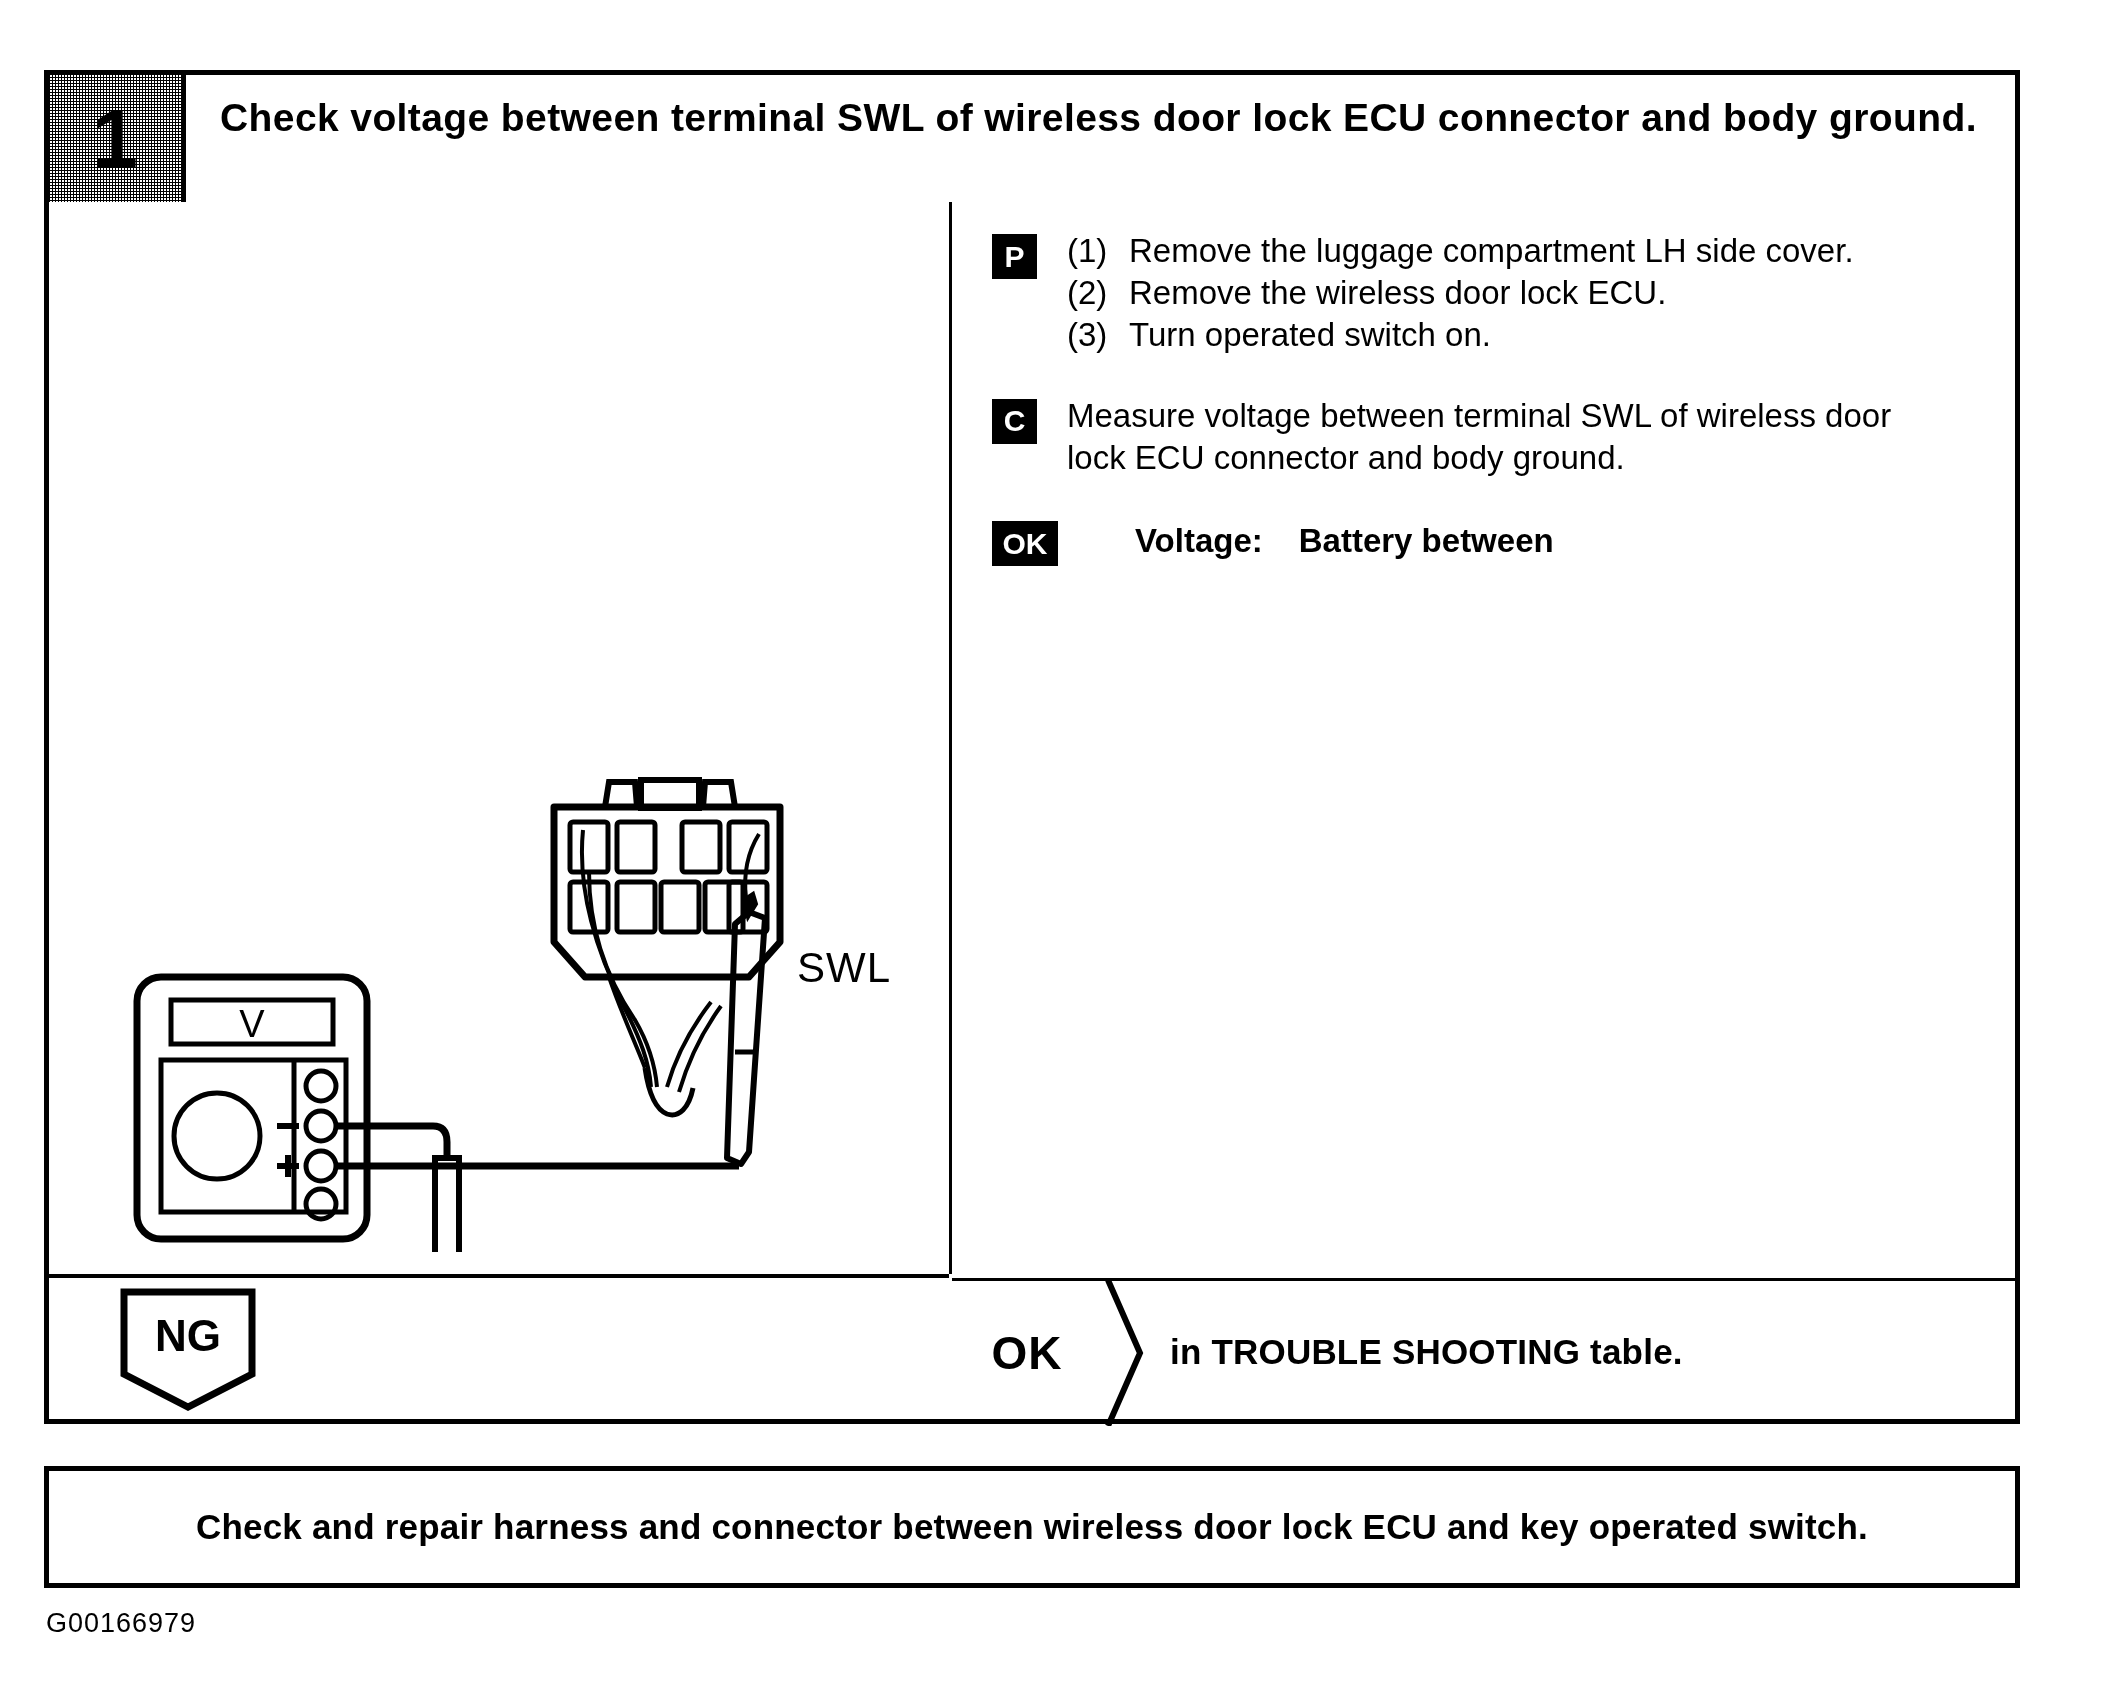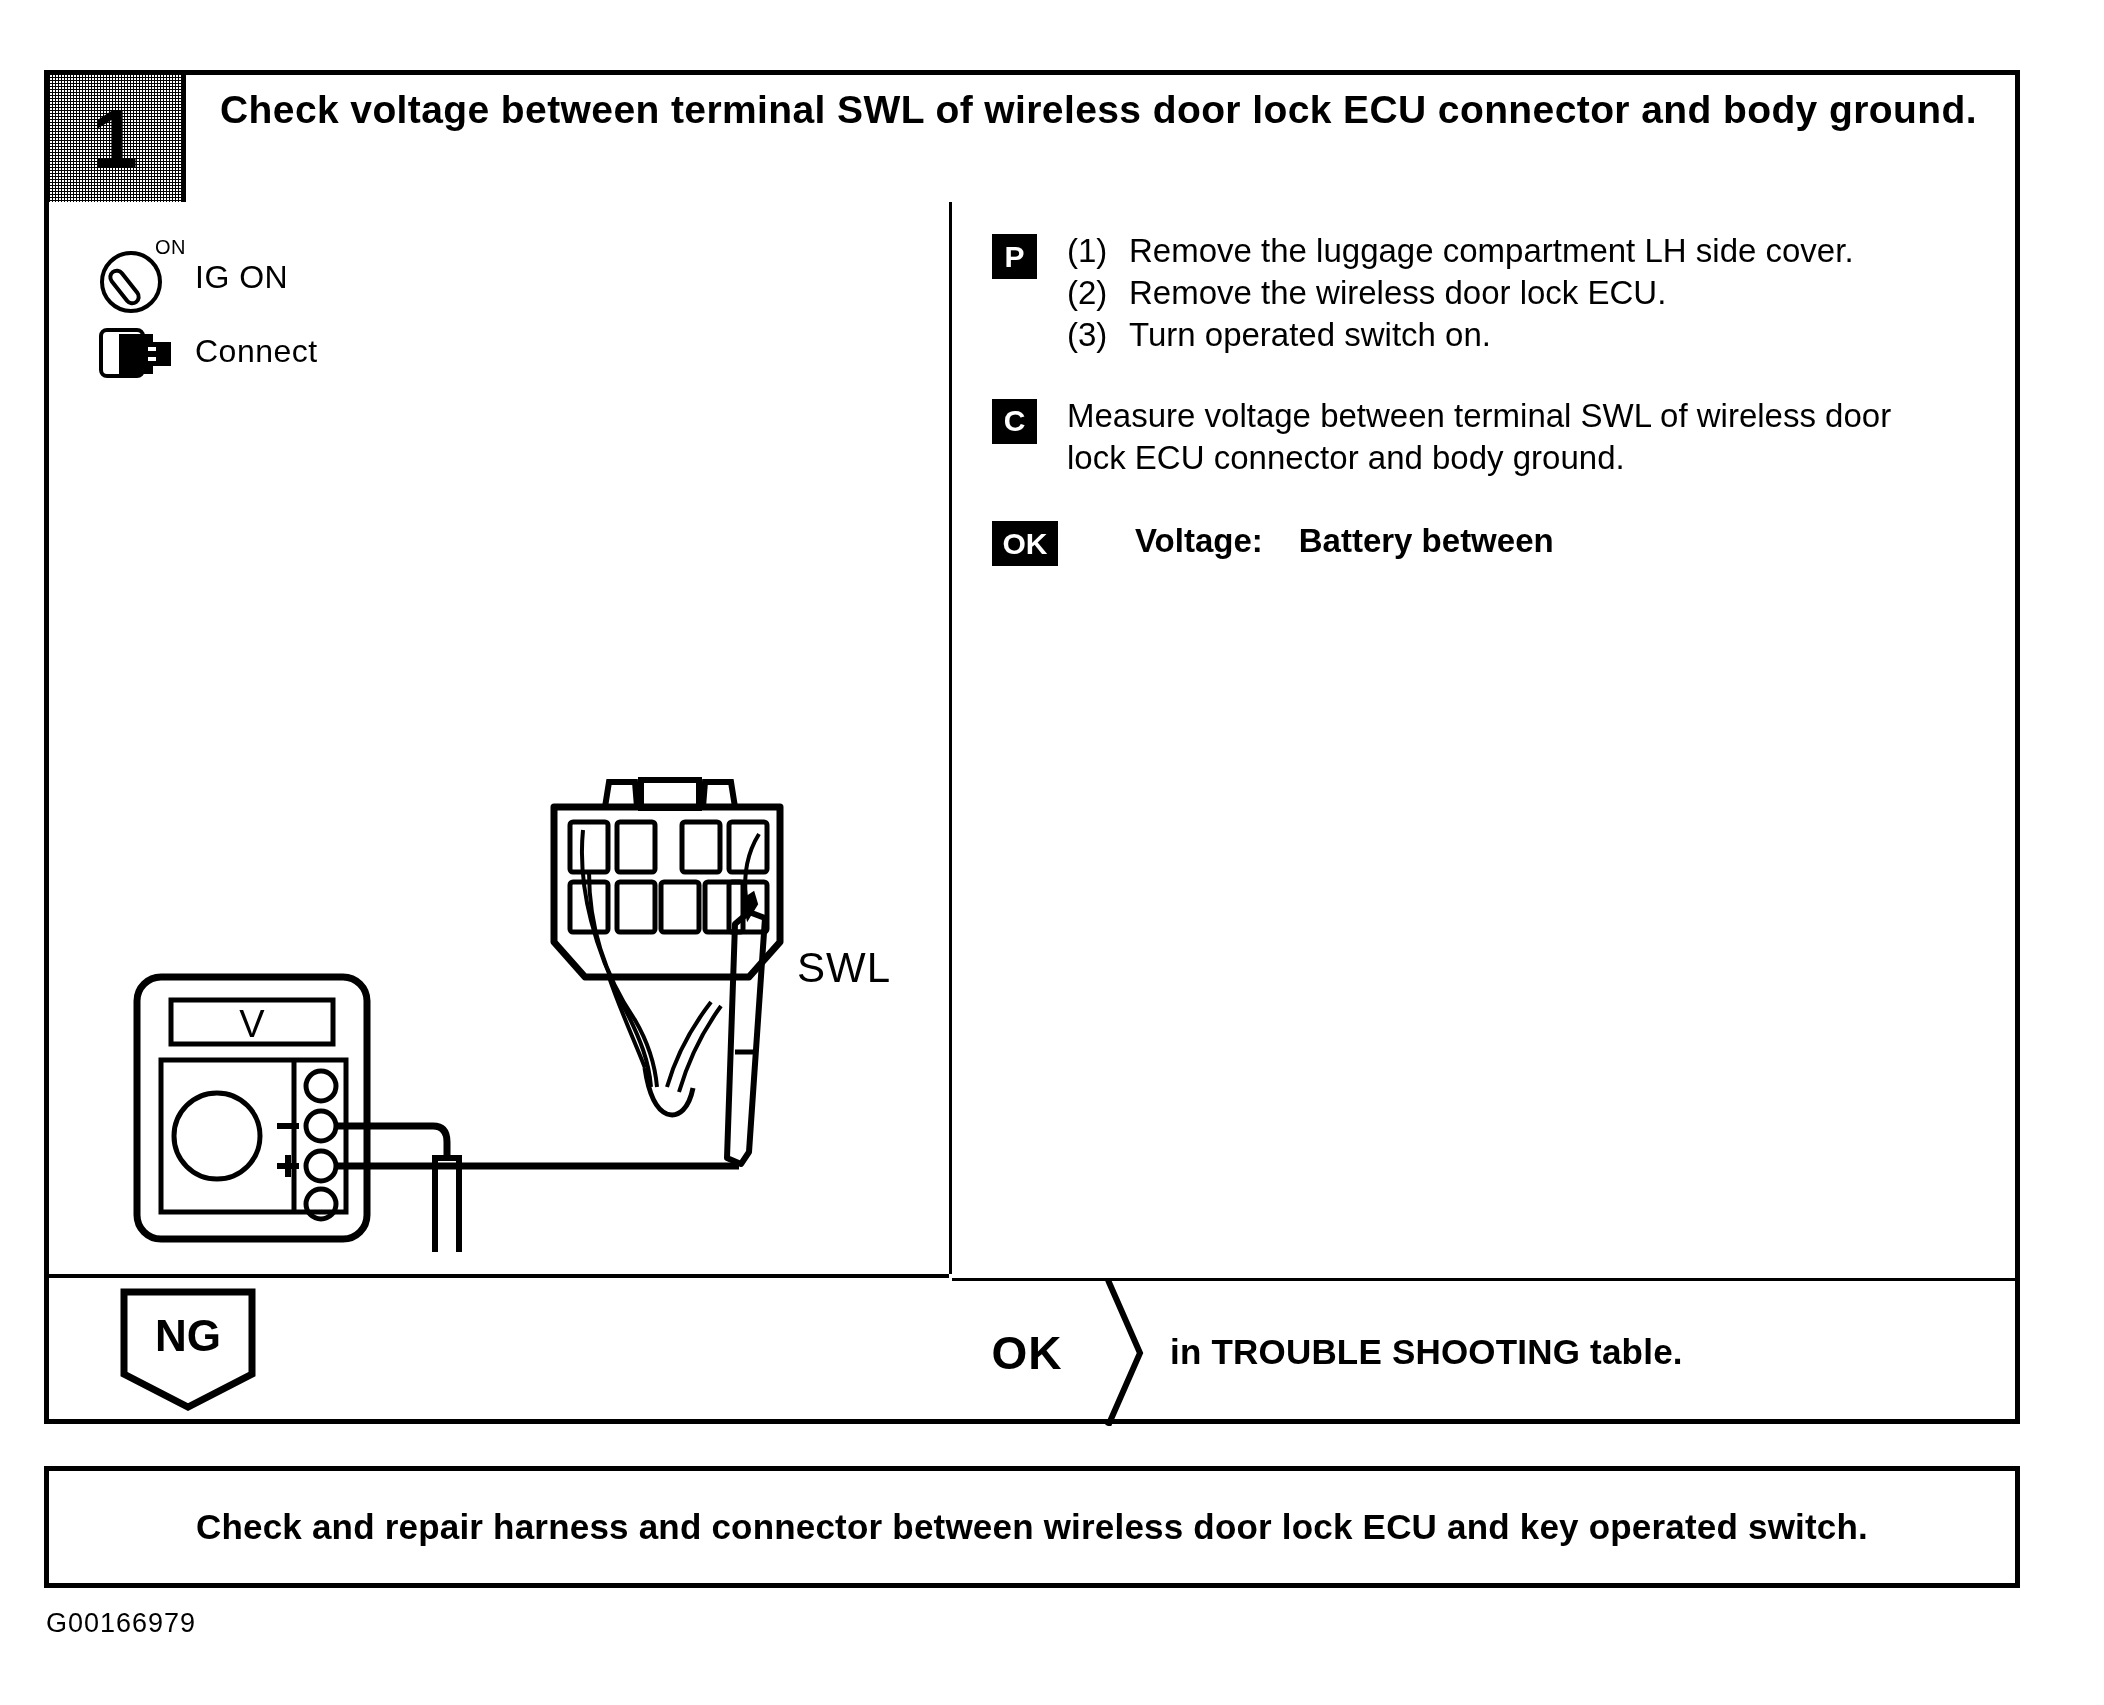--- a/index.html
+++ b/index.html
@@ -62,21 +62,21 @@
     transform: translateY(-50%);
     text-align: center;
     font-size: 82px;
     font-weight: bold;
     line-height: 1;
     color: #000;
     font-family: "Liberation Sans", sans-serif;
   }
   .header-title {
     flex: 1;
-    padding: 12px 30px 0 34px;
+    padding: 20px 30px 0 34px;
     font-size: 39px;
     font-weight: bold;
     line-height: 1.18;
     letter-spacing: 0.4px;
     box-sizing: border-box;
   }
 
   
   .body-row {
     position: absolute;
@@ -328,47 +328,20 @@
       </div>
       <div class="header-title">Check voltage between terminal SWL of wireless door lock ECU connector and body ground.</div>
     </div>
 
     <div class="body-row">
 
       <div class="divider-v"></div>
 
       <div class="left-pane">
 
-        <div class="cond-list">
-
-          <div class="cond-item">
-            <div class="cond-icon">
-              <svg width="92" height="74" viewBox="0 0 92 74">
-                <circle cx="38" cy="42" r="29" fill="none" stroke="#000" stroke-width="4"></circle>
-                <rect x="25" y="28" width="13" height="38" rx="6.5" fill="none" stroke="#000" stroke-width="4" transform="rotate(-38 31.5 47)"></rect>
-              </svg>
-              <span class="ig-on-sup">ON</span>
-            </div>
-            <div class="cond-label">IG ON</div>
-          </div>
-
-          <div class="cond-item">
-            <div class="cond-icon">
-              <svg width="92" height="74" viewBox="0 0 92 74">
-                <rect x="8" y="16" width="42" height="46" rx="6" fill="none" stroke="#000" stroke-width="4"></rect>
-                <rect x="26" y="20" width="34" height="40" fill="#000"></rect>
-                <rect x="58" y="28" width="20" height="24" fill="#000"></rect>
-                <rect x="55" y="33" width="8" height="4" fill="#fff"></rect>
-                <rect x="55" y="43" width="8" height="4" fill="#fff"></rect>
-              </svg>
-            </div>
-            <div class="cond-label">Connect</div>
-          </div>
-
-        </div>
 
         <div style="position:absolute; left:0; top:150px; width:900px; height:900px;">
           <svg width="900" height="900" viewBox="0 0 900 900">
 
             <g>
               <rect x="88" y="625" width="230" height="262" rx="24" ry="24" fill="none" stroke="#000" stroke-width="7"></rect>
 
               <rect x="122" y="648" width="162" height="44" fill="none" stroke="#000" stroke-width="5"></rect>
               <text x="203" y="685" font-family="Liberation Sans, sans-serif" font-size="38" text-anchor="middle" fill="#000">V</text>
 

